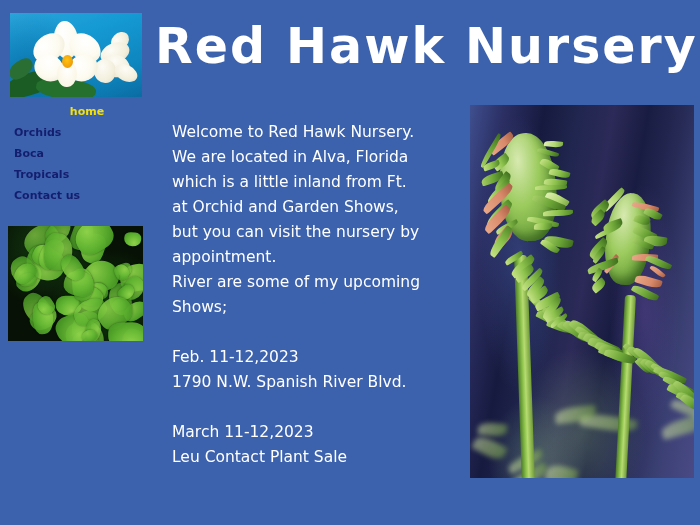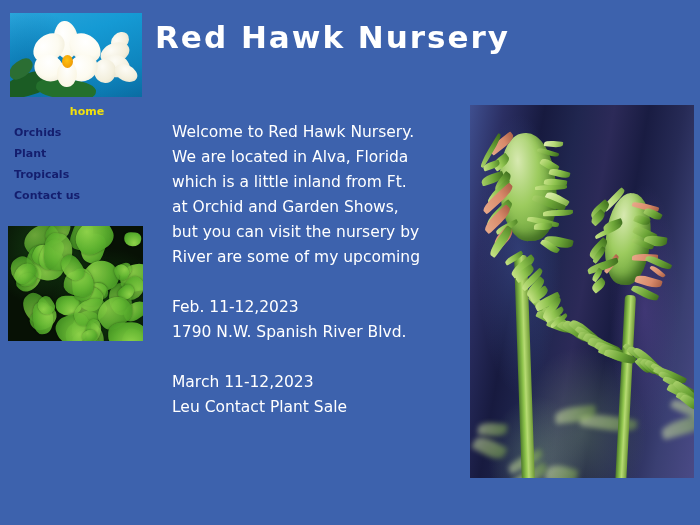--- a/index.html
+++ b/index.html
@@ -81,21 +81,21 @@
   .sp-c { left: 84px; top: 46px; width: 22px; height: 24px; transform: rotate(-4deg); }
   .sp-d { left: 100px; top: 20px; width: 20px; height: 16px; transform: rotate(-46deg); }
   .sp-e { left: 104px; top: 52px; width: 24px; height: 16px; transform: rotate(26deg); }
 
   #site-title {
     position: absolute;
     left: 155px;
     top: 22px;
     color: #ffffff;
     font-family: "DejaVu Sans", sans-serif;
-    font-size: 31px;
+    font-size: 49px;
     font-weight: bold;
     letter-spacing: 2px;
     white-space: nowrap;
     line-height: 1;
   }
 
   
   #sidebar {
     position: absolute;
     left: 0;
@@ -229,21 +229,21 @@
     <div class="petal p-lip"></div>
     <div class="lip-center"></div>
   </div>
 
   <div id="site-title">Red Hawk Nursery</div>
 </div>
 
 <div id="sidebar">
   <a class="nav-item active" href="#">home</a>
   <a class="nav-item" href="#">Orchids</a>
-  <a class="nav-item" href="#">Plant</a>
+  <a class="nav-item" href="#">Boca</a>
   <a class="nav-item" href="#">Tropicals</a>
   <a class="nav-item" href="#">Contact us</a>
 </div>
 
 <div id="fern-thumb">
   <div class="thumb-bg"></div>
 <div class="frond" style="width: 35.966px; height: 23.9402px; left: 11.622px; top: 72.0439px; transform: rotate(229.988deg); opacity: 0.77;"></div>
     <div class="frond" style="width: 17.1911px; height: 14.3151px; left: 115.914px; top: 6.23388px; transform: rotate(184.692deg); opacity: 1;"></div>
     <div class="frond" style="width: 34.9178px; height: 26.6733px; left: 111.663px; top: 37.5383px; transform: rotate(351.193deg); opacity: 0.93;"></div>
     <div class="frond" style="width: 29.524px; height: 22.6323px; left: 69.9032px; top: 10.6998px; transform: rotate(290.265deg); opacity: 0.93;"></div>
@@ -290,21 +290,23 @@
     <div class="frond" style="width: 22.7534px; height: 16.8813px; left: 4.64772px; top: 39.2809px; transform: rotate(318.897deg); opacity: 0.79;"></div>
     <div class="frond" style="width: 26.5281px; height: 18.666px; left: 50.5167px; top: 33.3537px; transform: rotate(234.739deg); opacity: 0.9;"></div>
   </div>
 
 <div id="main-text">
   <p>Welcome to Red Hawk Nursery.</p>
   <p>We are located in Alva, Florida</p>
   <p>which is a little inland from Ft.</p>
   <p>at Orchid and Garden Shows,</p>
   <p>but you can visit the nursery by</p>
+  <p>appointment.</p>
   <p>River are some of my upcoming</p>
+  <p>Shows;</p>
 
   <div class="spacer"></div>
 
   <p>Feb. 11-12,2023</p>
   <p>1790 N.W. Spanish River Blvd.</p>
 
   <div class="spacer"></div>
 
   <p>March 11-12,2023</p>
   <p>Leu Contact Plant Sale</p>

